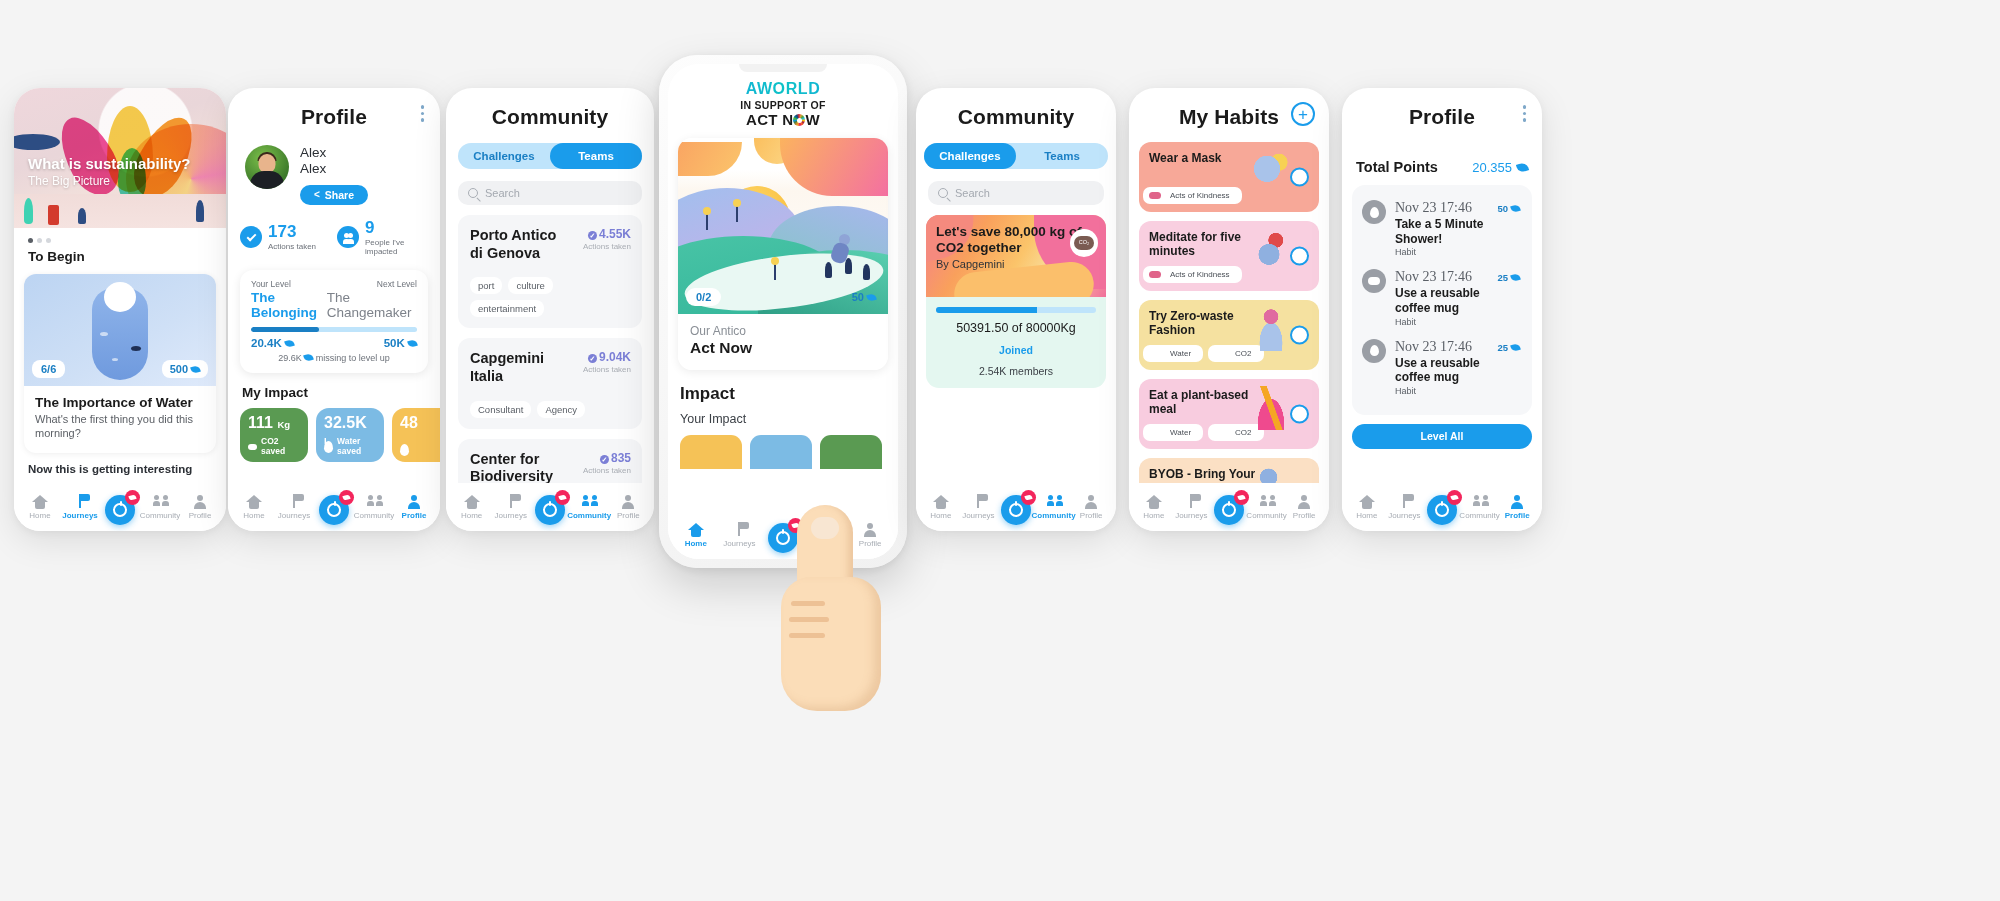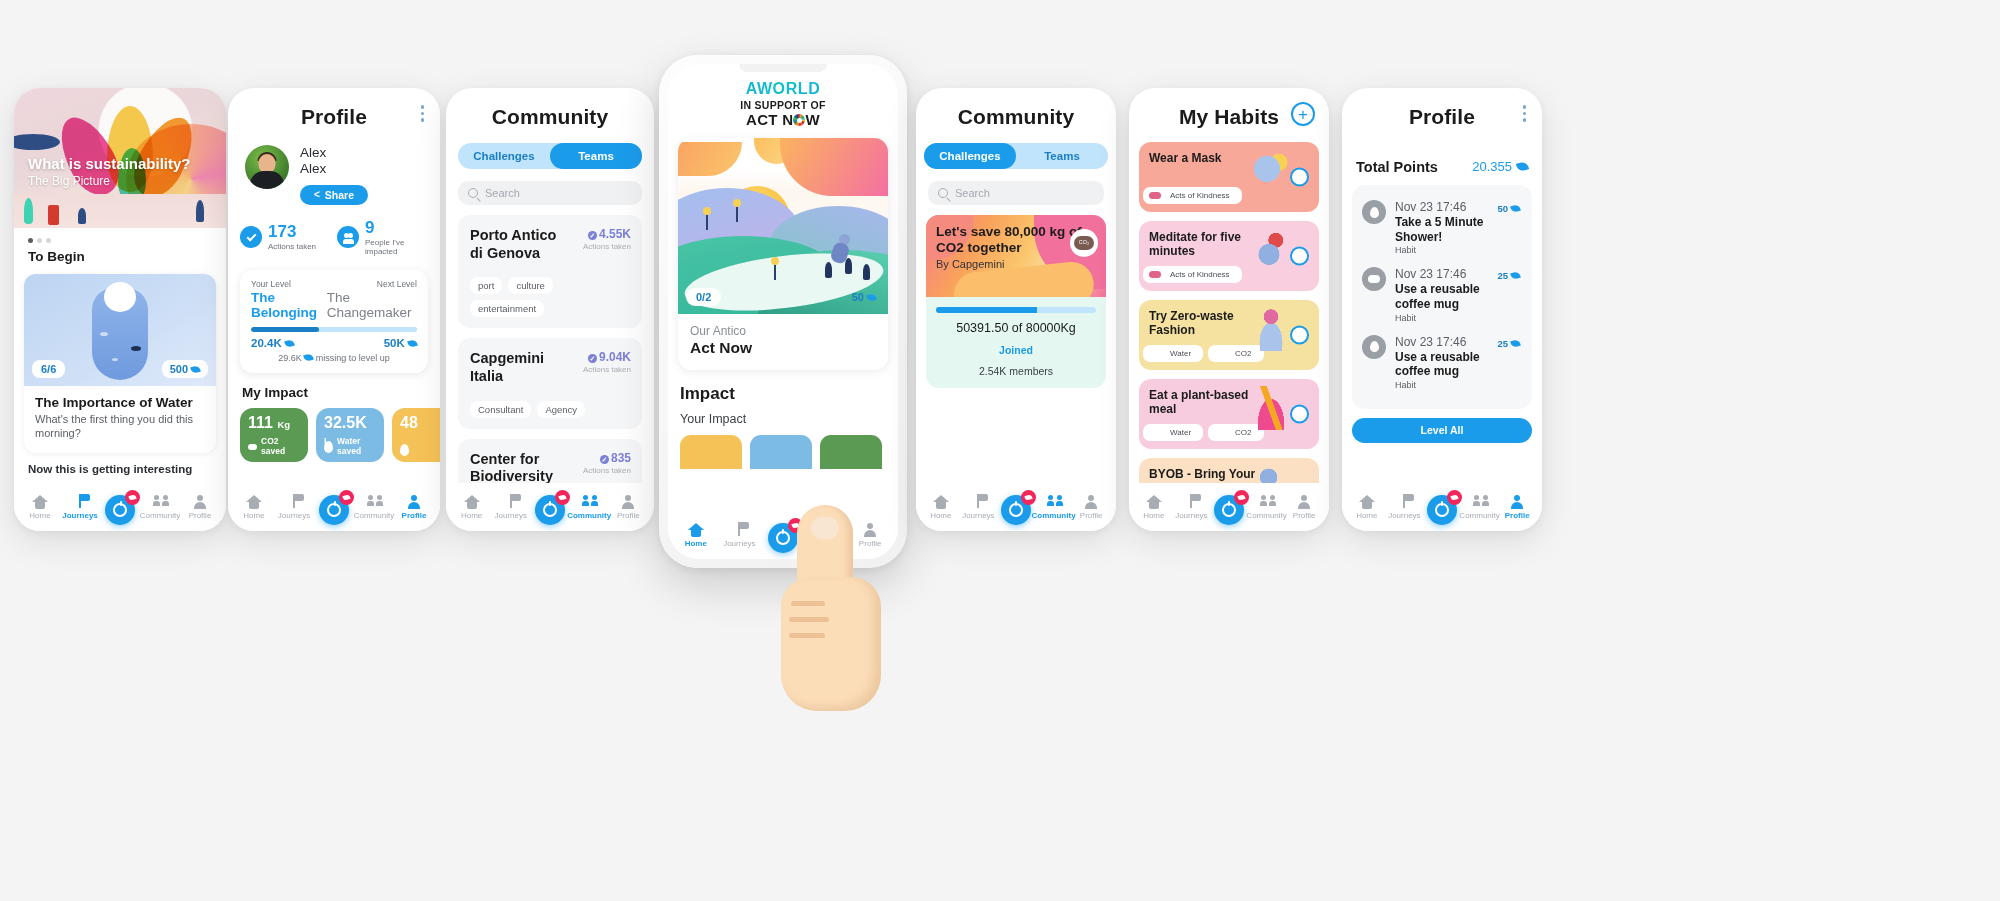--- a/index.html
+++ b/index.html
@@ -325,29 +325,29 @@
   .habit .tagrow{position:absolute;left:4px;bottom:8px;display:flex;gap:5px;}
   .habit .tagrow span{background:#fff;border-radius:7px;padding:2px 6px;font-size:8px;color:#4a4f56;display:flex;align-items:center;gap:3px;}
   .habit .ring{position:absolute;right:10px;top:50%;transform:translateY(-50%);width:19px;height:19px;border-radius:50%;border:2px solid #1a9ceb;background:#fff;}
   .habit .art2{position:absolute;right:28px;top:7px;width:40px;height:44px;}
   .hdot{width:7px;height:7px;border-radius:50%;background:#e0648a;display:inline-block;}
   .wdrop{width:6px;height:8px;background:#6b7078;border-radius:50% 50% 50% 50%/60% 60% 40% 40%;display:inline-block;}
   .ccloud{width:9px;height:6px;background:#6b7078;border-radius:5px;display:inline-block;}
 
   
   #card7 { left: 1342px; top: 88px; width: 200px; height: 443px; }
-  .tp-row { display:flex; justify-content:space-between; align-items:flex-start; padding: 30px 14px 0; gap: 24px; }
+  .tp-row { display:flex; justify-content:space-between; align-items:flex-end; padding: 30px 14px 0; gap: 24px; }
   .tp-row .l { font-size:14.5px; font-weight:600; color:#1b1b1b; }
   .tp-row .r { font-size:13px; font-weight:400; color:#1a9ceb; display:flex;align-items:center;gap:5px;}
   .acts-box { margin: 10px 10px 0; background:#f6f7f9; border-radius:13px; padding:10px 10px 12px; }
   .act { display:flex; gap:9px; padding:5px 0 7px; position:relative; }
   .act .ic { width:24px;height:24px;border-radius:50%;background:#9a9ea5;flex:0 0 auto;display:flex;align-items:center;justify-content:center;}
   .act .ic .d { width:9px;height:11px;background:#fff;border-radius:50% 50% 50% 50%/62% 62% 38% 38%; }
   .act .ic .cc { width:12px;height:8px;background:#fff;border-radius:6px; }
-  .act .tx .dt { font-size:12px; color:#5a5f66; }
+  .act .tx .dt { font-size:14px; color:#5a5f66;font-family:Liberation Serif, serif; }
   .act .tx .ti { font-size:12px; font-weight:700; color:#1b1b1b; line-height:1.22; margin-top:1px; width:96px;}
   .act .tx .sb { font-size:9px; color:#5a5f66; margin-top:1px;}
   .act .pts { position:absolute; right:2px; top:8px; font-size:9.5px; font-weight:700; color:#1a7fc4; display:flex;align-items:center;gap:3px;}
   .viewall { margin:9px 10px 0; height:25px; border-radius:13px; background:#1a9ceb; color:#fff;
      font-size:10.5px; font-weight:700; display:flex; align-items:center; justify-content:center; }
 </style>
 </head>
 <body>
 
 <div class="stage">

